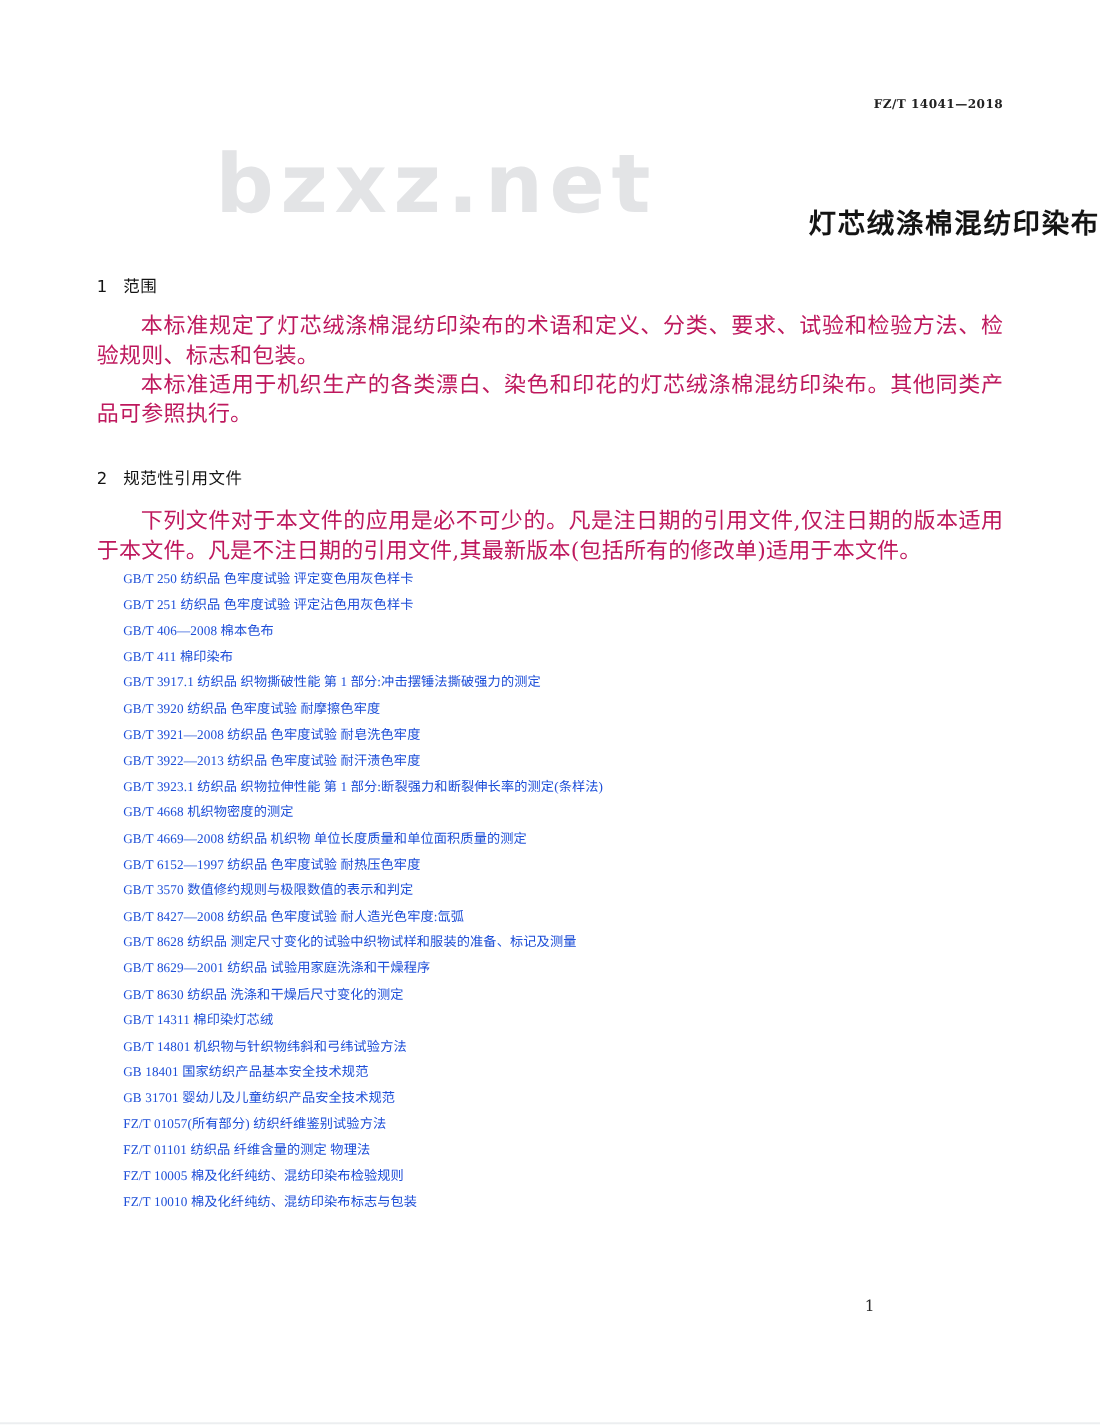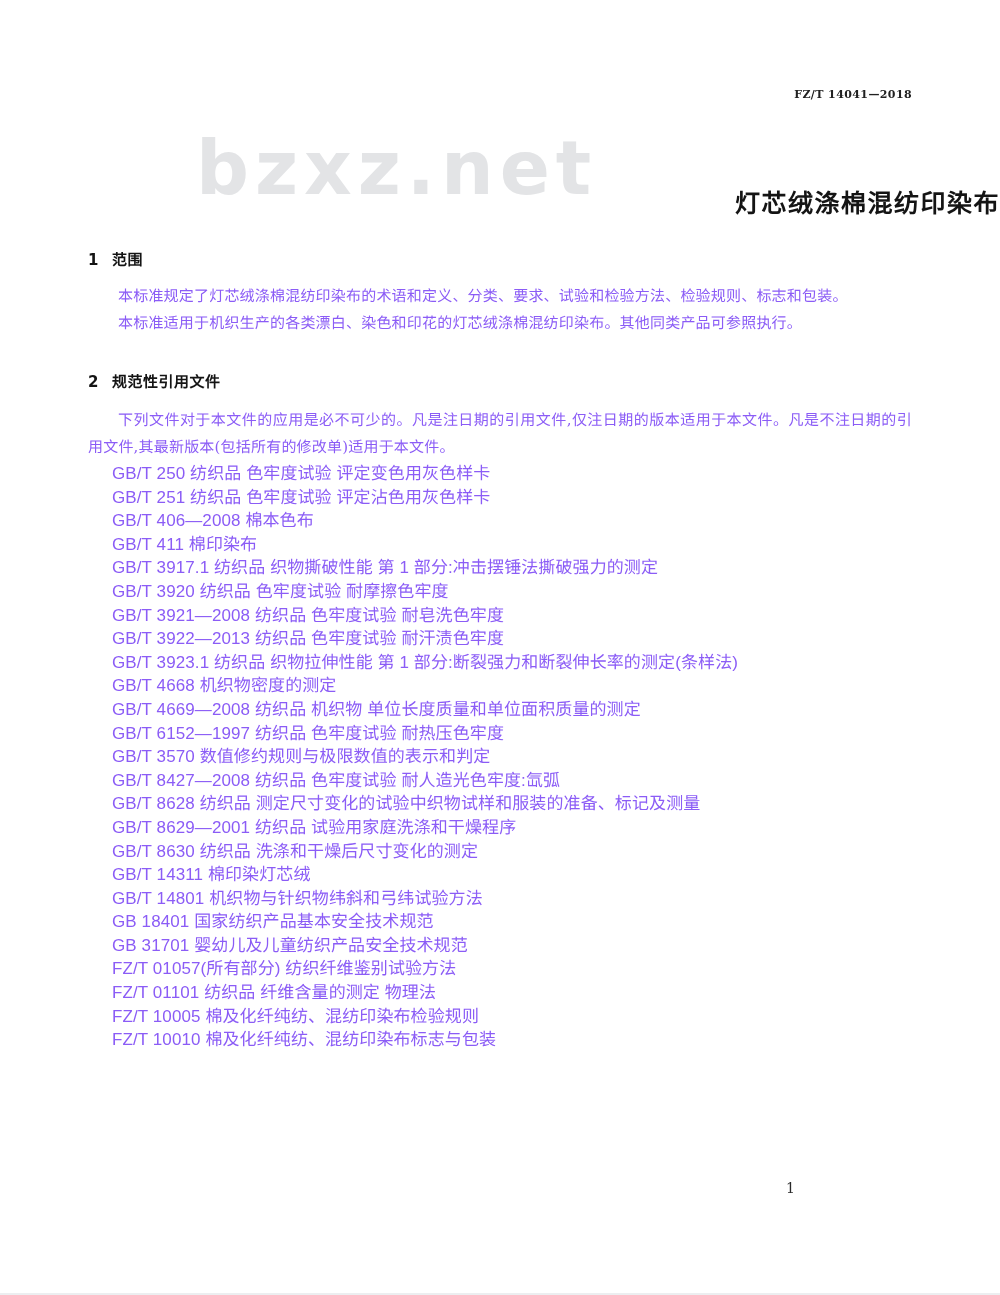--- a/index.html
+++ b/index.html
@@ -72,59 +72,59 @@
   .content {
     position: absolute;
     top: 248px;
     left: 88px;
     width: 824px;
     z-index: 2;
   }
 
   .clause-heading {
     font-family: "DejaVu Sans", "Liberation Sans", sans-serif;
-    font-weight: bold;
+    font-weight: normal;
     font-size: 15px;
     color: #141414;
     margin: 0 0 14px 0;
     letter-spacing: 0.5px;
   }
   .clause-heading .num {
     display: inline-block;
     min-width: 24px;
   }
   .clause-heading.second {
     margin-top: 34px;
     margin-bottom: 16px;
   }
 
   .para {
     font-family: "DejaVu Serif", "Liberation Serif", serif;
-    font-size: 15px;
+    font-size: 20px;
     line-height: 26.5px;
     text-indent: 2em;
     margin: 0;
     text-align: justify;
     letter-spacing: 0.2px;
-    color: #8b5cf6;
+    color: #be185d;
   }
 
   .ref-list {
     list-style: none;
     margin: 2px 0 0 0;
     padding: 0;
   }
   .ref-list li {
-    font-family: Liberation Sans, sans-serif;
-    font-size: 17px;
+    font-family: Liberation Serif, serif;
+    font-size: 12px;
     line-height: 23.6px;
     padding-left: 24px;
     white-space: nowrap;
     letter-spacing: 0.1px;
-    color: #8b5cf6;
+    color: #1d4ed8;
   }
 
   
   .folio {
     position: absolute;
     top: 1180px;
     right: 205px;
     font-family: "DejaVu Serif", "Liberation Serif", serif;
     font-size: 14px;
     color: #2a2a2a;

